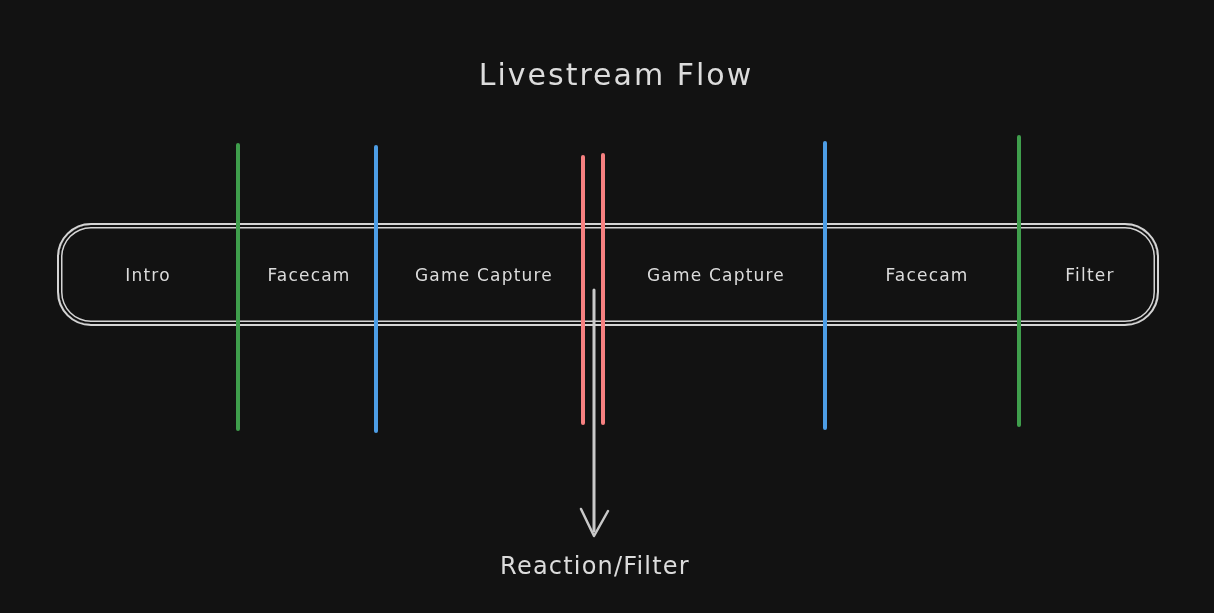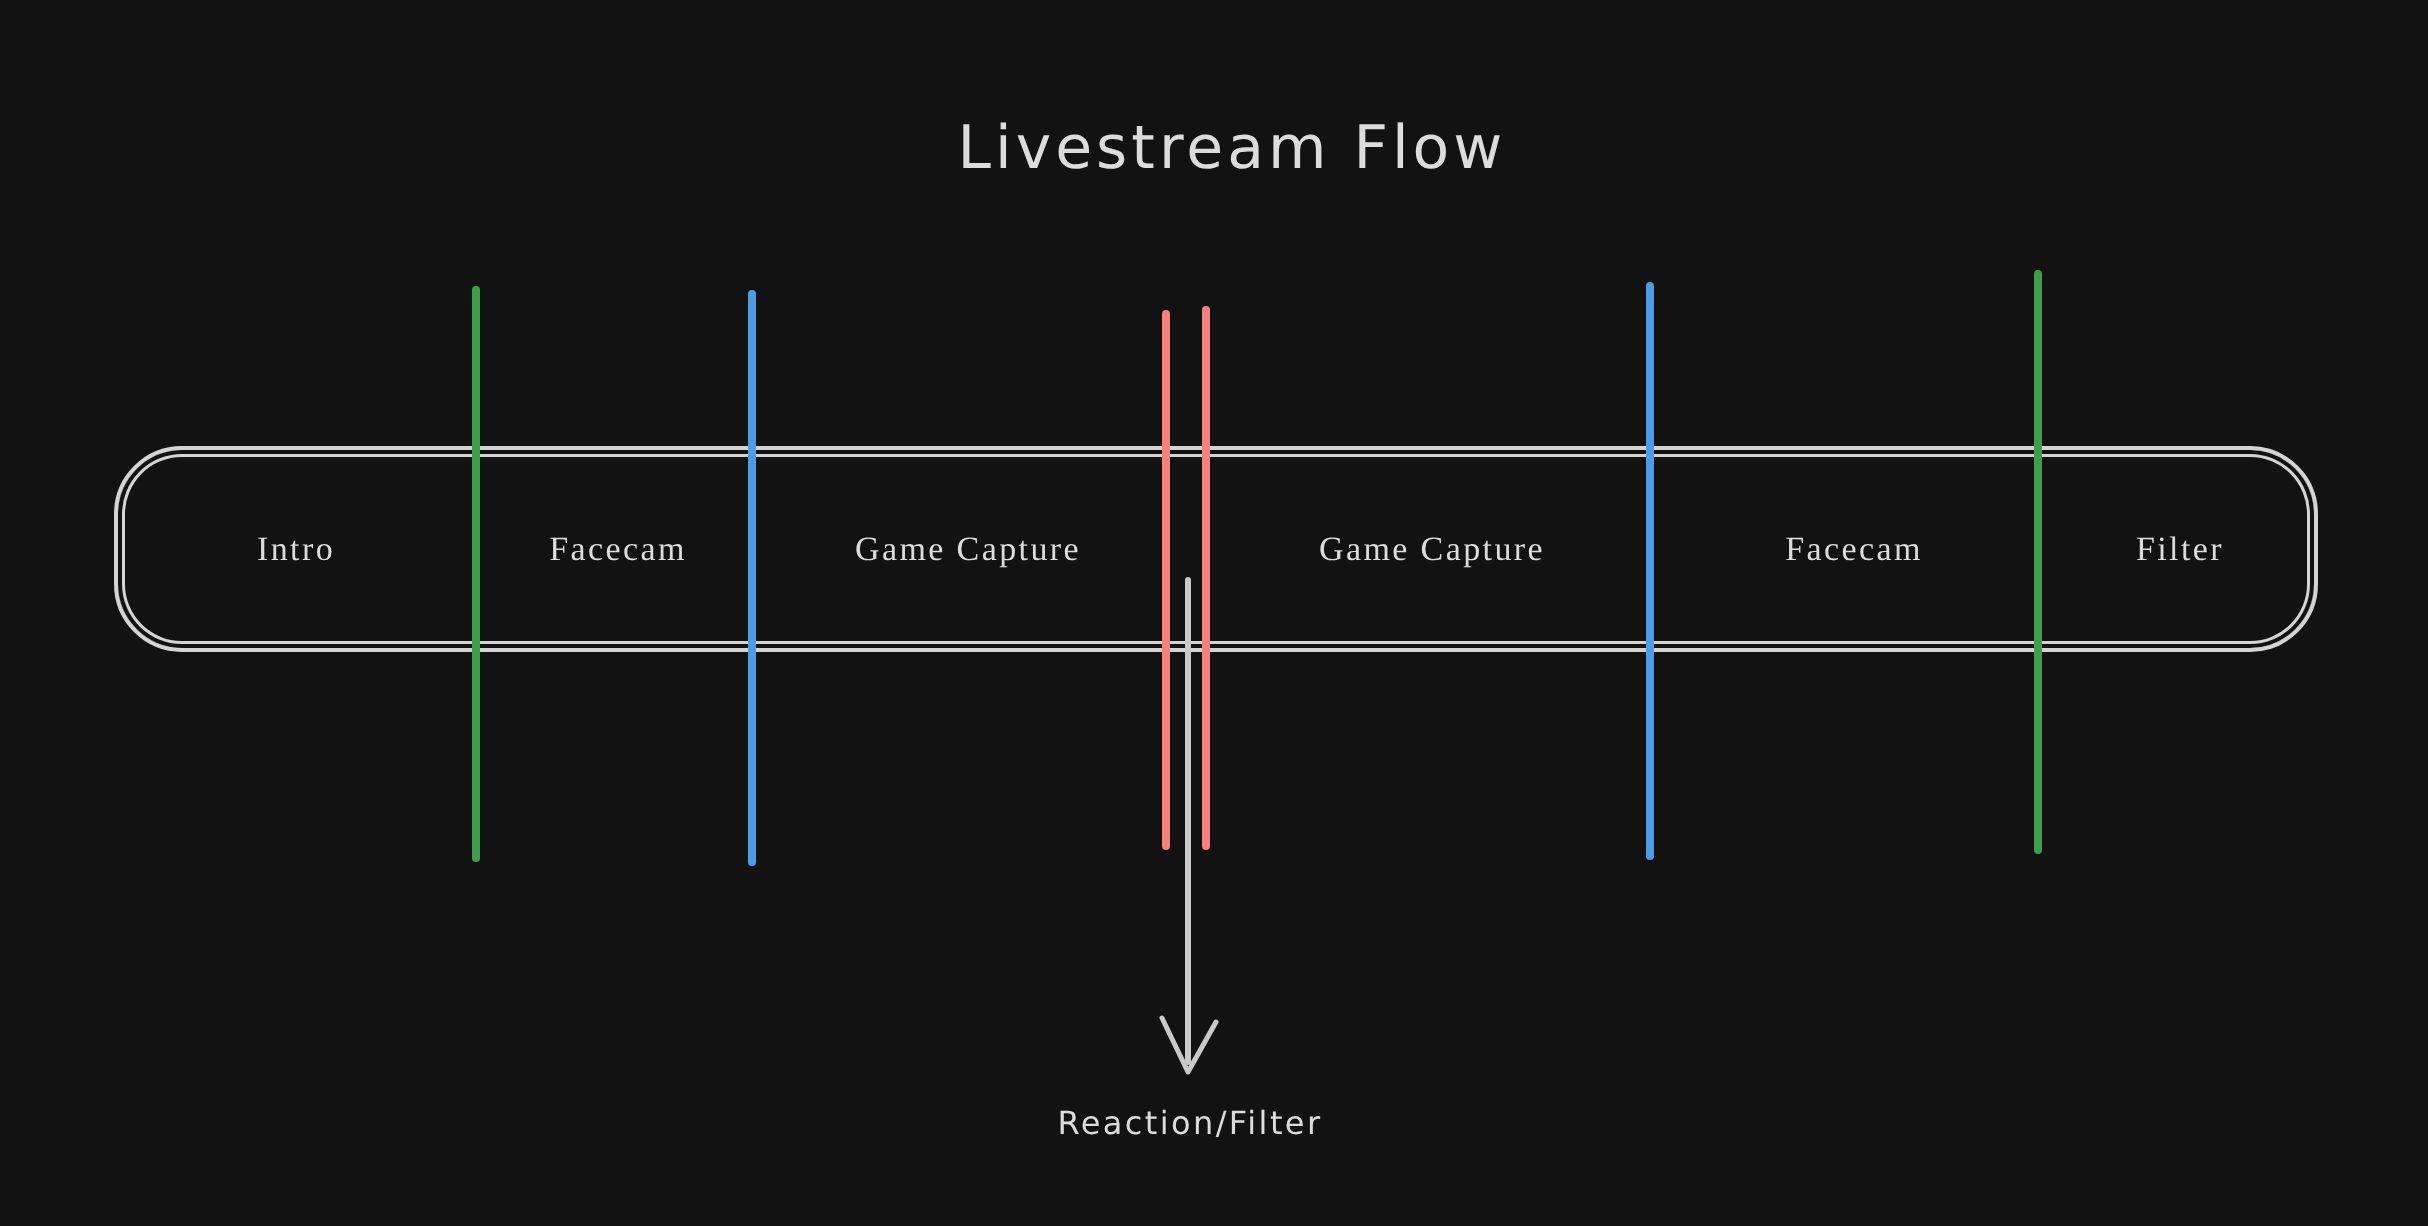--- a/index.html
+++ b/index.html
@@ -41,21 +41,20 @@
       inset 0 0 0 3.5px var(--stroke, #d4d4d4);
   }
   .seg-label {
     position: absolute;
     top: 275px;
     transform: translate(-50%, -50%);
     font-size: 17px;
     letter-spacing: 1.2px;
     color: var(--text, #dcdcdc);
     white-space: nowrap;
-    font-family: Liberation Serif, serif;
   }
   .marker {
     position: absolute;
     width: 4px;
     border-radius: 2px;
   }
   .arrow {
     position: absolute;
     left: 577px;
     top: 289px;
@@ -65,21 +64,21 @@
     stroke: var(--arrow, #c9c9c9);
     stroke-linecap: round;
     stroke-linejoin: round;
     fill: none;
   }
   .annotation {
     position: absolute;
     left: 595px;
     top: 552px;
     transform: translateX(-50%);
-    font-size: 16px;
+    font-size: 24px;
     letter-spacing: 1.2px;
     color: var(--text, #dcdcdc);
     white-space: nowrap;
   }
 </style>
 </head>
 <body>
 
 <div class="canvas">
 

